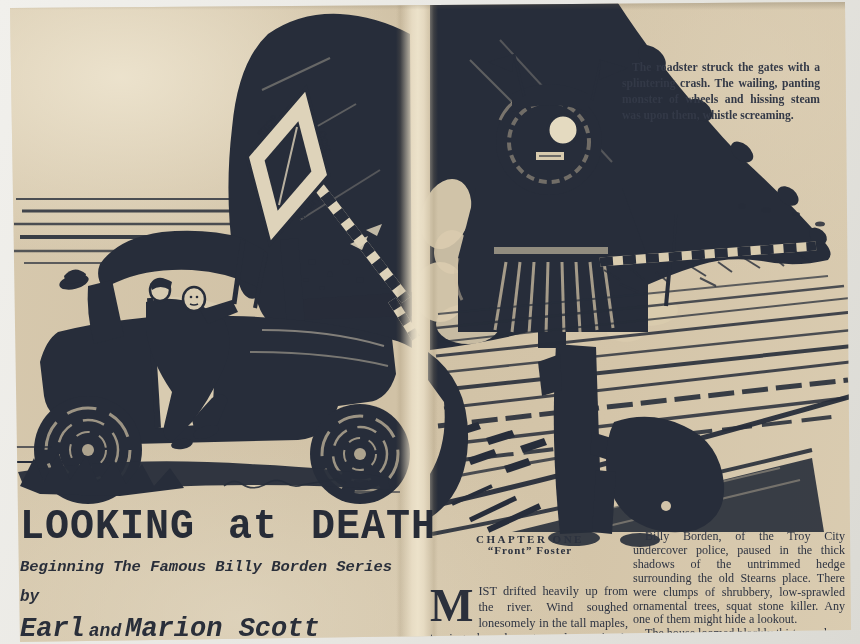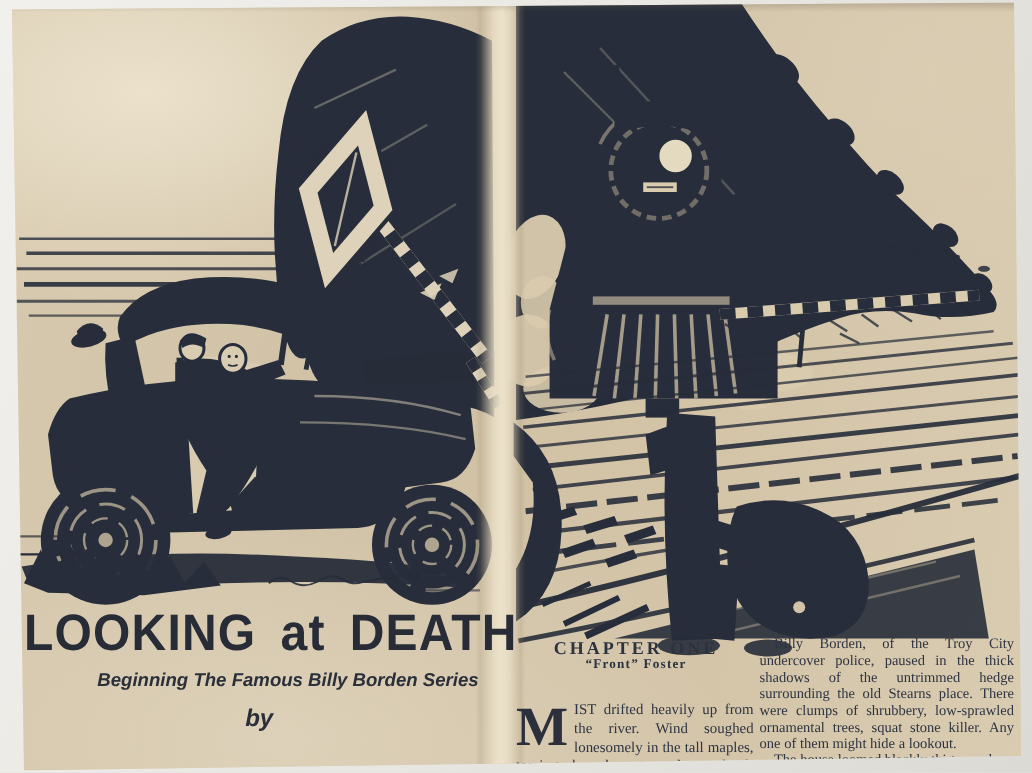--- a/index.html
+++ b/index.html
@@ -20,30 +20,30 @@
       rgba(150,135,105,.2) 90%, rgba(150,135,105,0) 100%);}
   .top-shadow{position:absolute;left:8px;right:8px;top:0;height:10px;z-index:3;
     background:linear-gradient(180deg,rgba(108,98,78,.38),rgba(108,98,78,0));}
   .intro{position:absolute;z-index:4;left:20px;top:32px;width:268px;
     font:italic 600 15px/1.43 "Liberation Serif","DejaVu Serif",serif;
     color:#343a47;text-align:justify;}
   .caption{position:absolute;z-index:4;left:622px;top:60px;width:198px;
     font:600 11.6px/1.37 "Liberation Serif","DejaVu Serif",serif;
     color:#333947;text-align:justify;text-indent:10px;}
   .title-block{position:absolute;z-index:4;left:20px;top:506px;width:392px;
-    text-align:center;color:#2a2f3a;font-family:Liberation Sans, sans-serif;}
+    text-align:left;color:#2a2f3a;font-family:Liberation Mono, monospace;}
   .title{margin:0;font-weight:700;font-size:40px;line-height:1;letter-spacing:1px;
     word-spacing:8px;white-space:nowrap;color:#272c37;transform:scaleY(1.07);transform-origin:center top;}
-  .series{margin-top:14px;font-style:italic;font-weight:700;font-size:15.5px;line-height:1;padding-left:48px;}
-  .by{margin-top:13px;font-style:italic;font-weight:700;font-size:20px;line-height:1;}
+  .series{margin-top:14px;font-style:italic;font-weight:700;font-size:15.5px;line-height:1;}
+  .by{margin-top:13px;font-style:italic;font-weight:700;font-size:16px;line-height:1;}
   .authors{margin-top:11px;font-style:italic;font-weight:700;font-size:27px;line-height:1;}
   .author-and{font-size:18px;margin:0 4px;}
   .chapter{position:absolute;z-index:4;left:430px;top:534px;width:200px;text-align:center;
     color:#2c323f;font-family:"Liberation Serif","DejaVu Serif",serif;}
-  .chapter-heading{font-weight:700;font-size:15px;letter-spacing:2.5px;line-height:1;}
+  .chapter-heading{font-weight:700;font-size:11px;letter-spacing:2.5px;line-height:1;}
   .chapter-byline{margin-top:0;font-weight:700;font-size:11px;letter-spacing:1px;line-height:1;}
   .col1{position:absolute;z-index:4;left:430px;top:584px;width:198px;
     font:400 12.4px/15.8px "Liberation Serif","DejaVu Serif",serif;
     color:#2e3442;text-align:justify;}
   .dropcap{float:left;font-weight:700;font-size:46px;line-height:37px;margin:3px 5px 0 0;color:#2b303c;}
   .col2{position:absolute;z-index:4;left:633px;top:530px;width:212px;
     font:400 12.1px/13.9px "Liberation Serif","DejaVu Serif",serif;
     color:#2e3442;text-align:justify;}
   .col2 p{margin:0;text-indent:12px;}
   .sign-word{font-family:"Liberation Sans","DejaVu Sans",sans-serif;font-weight:700;fill:#272d3a;}
@@ -257,25 +257,27 @@
         <path d="M596,470 l20,2 l-4,62 l-20,-2 Z"></path>
         <ellipse cx="574" cy="538" rx="26" ry="8" opacity=".9"></ellipse>
         <ellipse cx="640" cy="540" rx="20" ry="7" opacity=".9"></ellipse>
       </g>
     </svg>
 
     <div class="gutter"></div>
     <div class="top-shadow"></div>
 
 
+    <div class="caption">The roadster struck the gates with a splintering crash.  The wailing, panting monster of wheels and hissing steam was upon them, whistle screaming.</div>
 
     <div class="title-block">
       <h1 class="title">LOOKING at DEATH</h1>
       <div class="series">Beginning The Famous Billy Borden Series</div>
       <div class="by">by</div>
+      <div class="authors"><span class="author-name">Earl</span><span class="author-and">and</span><span class="author-name">Marion Scott</span></div>
     </div>
 
     <div class="chapter">
       <div class="chapter-heading">CHAPTER ONE</div>
       <div class="chapter-byline">“Front” Foster</div>
     </div>
 
     <div class="col1">
       <p style="margin:0"><span class="dropcap">M</span><span>IST drifted heavily up from the river. Wind soughed lonesomely in the tall maples, tossing branches toward a cloud-obscured sky. It</span></p>
     </div>

